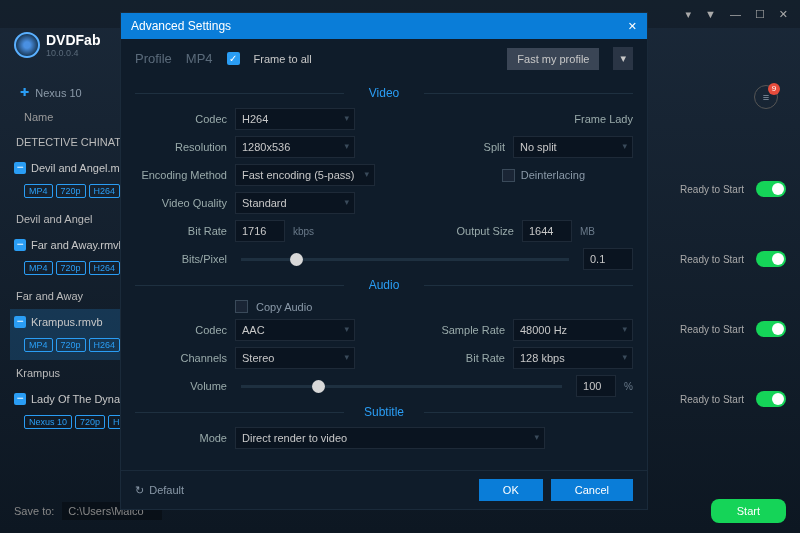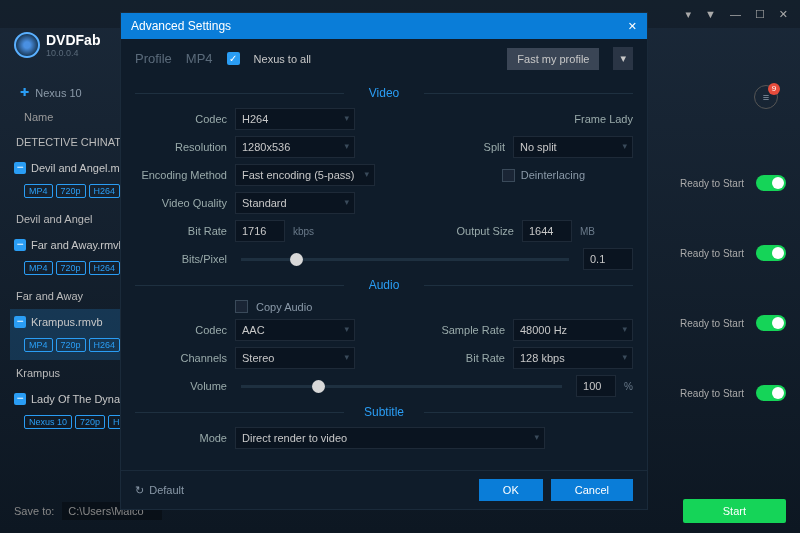--- a/index.html
+++ b/index.html
@@ -17,29 +17,29 @@
 .device{color:#2a9df4;padding:6px 10px;display:flex;align-items:center;gap:6px}
 .device .plus{margin-left:auto;color:#2a9df4}
 .col-name{padding:6px 14px;color:#999}
 .item{padding:7px 6px;color:#bbb;white-space:nowrap;overflow:hidden}
 .item-row{display:flex;align-items:center;gap:5px;padding:7px 4px}
 .minus{width:12px;height:12px;background:#2a9df4;color:#fff;border-radius:2px;text-align:center;line-height:10px;font-size:12px}
 .item-name{color:#c8c8c8;white-space:nowrap;overflow:hidden;text-overflow:ellipsis;flex:1}
 .tags{display:flex;gap:3px;padding:3px 14px 8px}
 .tag{border:1px solid #2a9df4;color:#2a9df4;font-size:9px;padding:1px 4px;border-radius:2px}
 .item-selected{background:rgba(42,157,244,.2)}
-.right-col{position:absolute;right:14px;top:175px;display:flex;flex-direction:column;gap:54px}
+.right-col{position:absolute;right:14px;top:181px;display:flex;flex-direction:column;gap:54px}
 .ready-row{display:flex;align-items:center;gap:12px}
 .ready{color:#aaa;font-size:10px}
 .toggle{width:30px;height:16px;background:#15d458;border-radius:8px;position:relative}
 .toggle::after{content:'';position:absolute;right:2px;top:2px;width:12px;height:12px;background:#fff;border-radius:50%}
 .bottom{position:absolute;bottom:10px;left:14px;right:14px;display:flex;align-items:center;gap:8px}
 .saveto{color:#888}
 .path{background:rgba(0,0,0,.3);padding:3px 6px;color:#888;flex:0 0 100px;overflow:hidden}
-.start{margin-left:auto;background:#15d458;color:#fff;padding:6px 40px;border-radius:2px;cursor:pointer}
+.start{margin-left:auto;background:#15d458;color:#fff;padding:6px 26px;border-radius:8px;cursor:pointer}
 
 .dialog{position:absolute;left:120px;top:12px;width:528px;height:498px;background:#0f1c2a;border:1px solid #1a2a3a;display:flex;flex-direction:column}
 .dlg-title{height:26px;background:#0a7dd8;display:flex;align-items:center;padding:0 10px}
 .dlg-title-text{color:#fff;font-size:12px}
 .dlg-close{margin-left:auto;color:#fff;cursor:pointer}
 .dlg-head{display:flex;align-items:center;padding:8px 14px;gap:14px}
 .profile{color:#5a6a7a;font-size:13px}
 .chk{width:13px;height:13px;background:#2a9df4;border-radius:2px;display:inline-flex;align-items:center;justify-content:center;color:#fff;font-size:10px}
 .chk-empty{width:13px;height:13px;border:1px solid #3a4a5a;background:#1a2535}
 .apply{color:#c8c8c8}
@@ -168,21 +168,21 @@
 
   <div class="dialog">
     <div class="dlg-title">
       <span class="dlg-title-text">Advanced Settings</span>
       <span class="dlg-close">✕</span>
     </div>
     <div class="dlg-head">
       <span class="profile">Profile</span>
       <span class="profile">MP4</span>
       <span class="chk">✓</span>
-      <span class="apply">Nexus to all</span>
+      <span class="apply">Frame to all</span>
       <span class="savep">Fast my profile</span>
         <span class="savep-arrow">▾</span>
     </div>
     <div class="dlg-body">
       <div class="sect-title">Video</div>
       <div class="row">
           <span class="lbl">Codec</span>
           <span class="sel">H264</span>
           <span class="spacer"></span>
           <span class="lbl2">Frame Lady</span>

